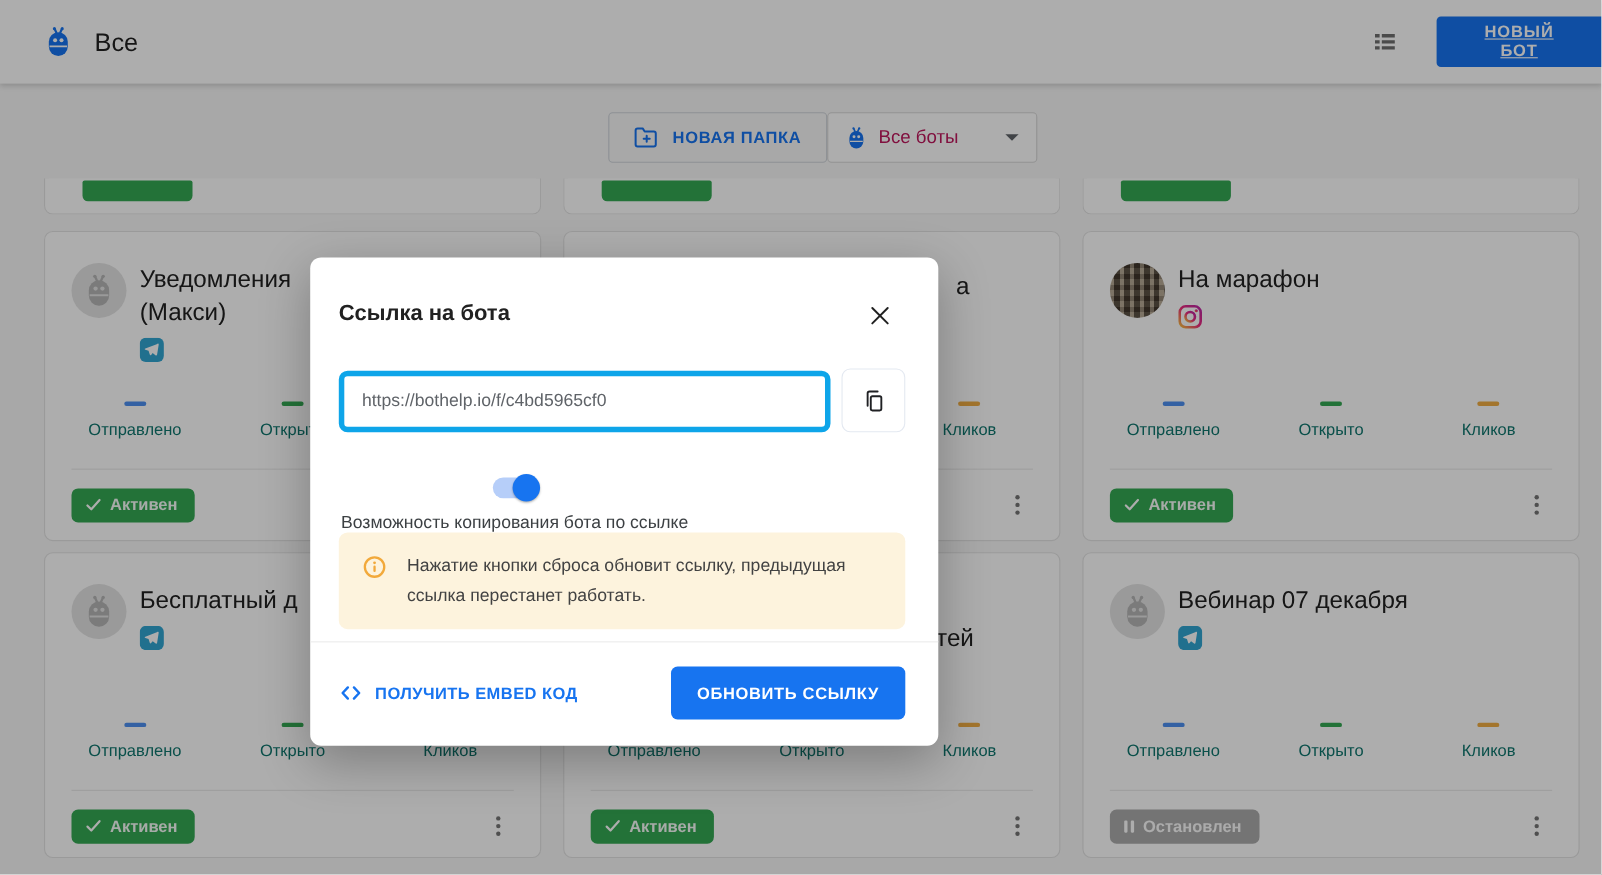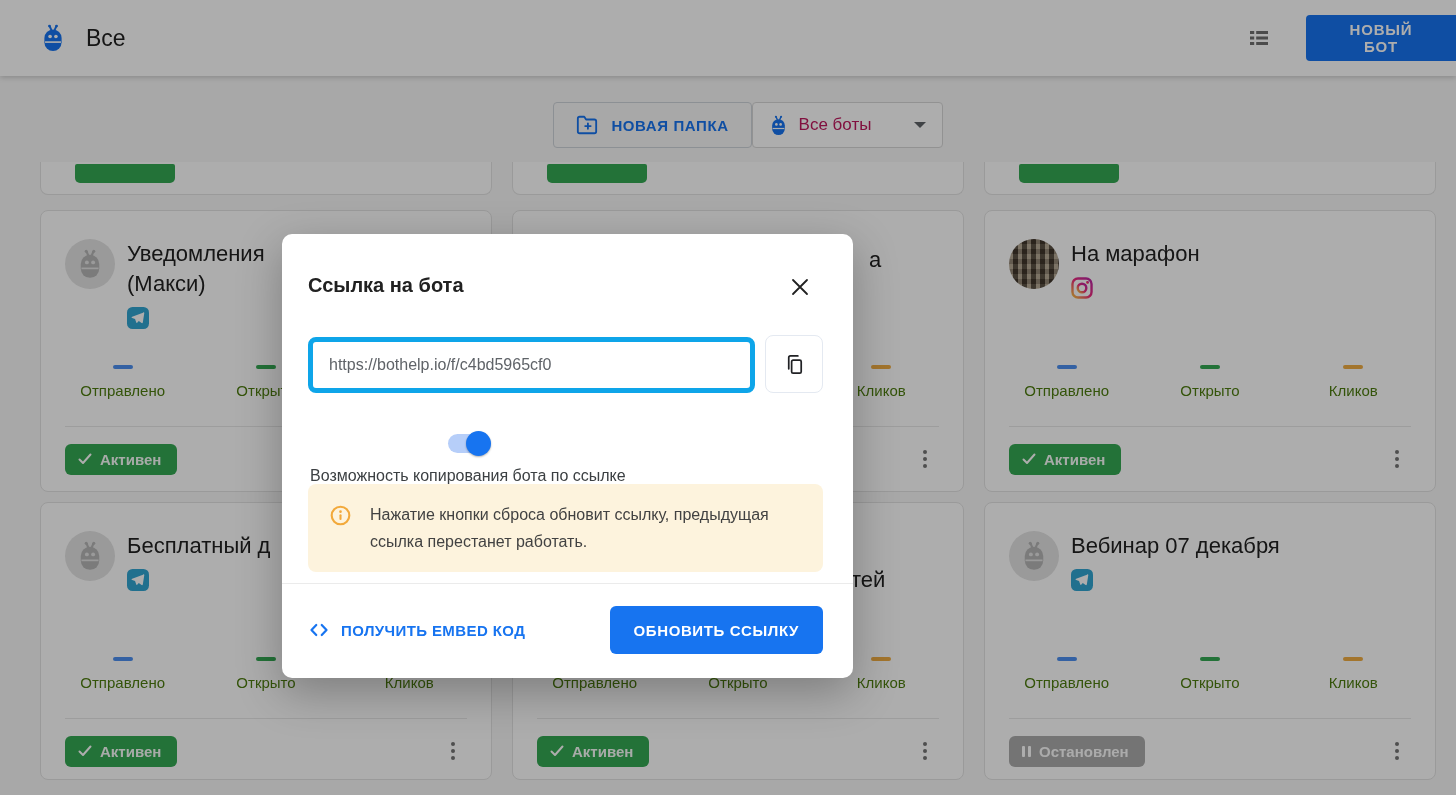--- a/index.html
+++ b/index.html
@@ -9,21 +9,21 @@
 
   
   .header { position:absolute; top:0; left:0; right:0; height:76px; background:#ffffff;
             display:flex; align-items:center; padding-left:40px; box-shadow:0 2px 5px rgba(0,0,0,.16); z-index:5; }
   .header-left { display:flex; align-items:center; gap:20px; }
   .page-title { font-size:23px; color:#212121; font-weight:400; }
   .header-right { margin-left:auto; display:flex; align-items:center; gap:34px; }
   .icon-btn { width:26px; height:26px; display:flex; align-items:center; justify-content:center; cursor:pointer; }
   .btn-primary { height:46px; background:#1774f0; color:#ffffff; border:none; border-radius:4px;
                  font-size:15px; font-weight:700; letter-spacing:0.8px; padding:0 27px; cursor:pointer;
-                 font-family:"Liberation Sans",sans-serif; }
+                 font-family:"Liberation Sans",sans-serif;text-decoration:underline; }
   .header .btn-primary { width:150px; border-radius:4px 0 0 4px; }
 
   
   .toolbar { position:absolute; top:102px; left:40px; right:0; display:flex; justify-content:center; align-items:flex-start; z-index:4; }
   .btn-outline { height:46px; display:flex; align-items:center; gap:13px; padding:0 22px;
                  background:transparent; border:1px solid #cfd4da; border-radius:4px; cursor:pointer;
                  color:#1774f0; font-size:15px; font-weight:700; letter-spacing:0.6px; font-family:"Liberation Sans",sans-serif; }
   .bots-filter { width:191px; height:46px; background:#ffffff; border:1px solid #d8d8d8; border-radius:4px;
                  display:flex; align-items:center; gap:11px; padding:0 16px; cursor:pointer; }
   .bots-filter .label { color:#be185d; font-size:17px; }
@@ -53,21 +53,21 @@
   .w-narrow { max-width:175px; }
   .platform { margin-top:8px; width:22px; height:22px; }
   .frag { position:absolute; font-size:22px; color:#212121; }
 
   .stats { position:absolute; top:154px; left:0; right:0; display:flex; padding:0 10px; }
   .stat { flex:1; display:flex; flex-direction:column; align-items:center; gap:13px; }
   .dash { width:20px; height:4px; border-radius:2px; }
   .dash-blue { background:#4d90f0; }
   .dash-green { background:#34a853; }
   .dash-orange { background:#f0ad43; }
-  .stat-label { font-size:15px; color:#4d7c0f; }
+  .stat-label { font-size:15px; color:#0f766e; }
 
   .card-divider { position:absolute; top:215px; left:24px; right:24px; border-top:1px solid #e8e8e8; }
   .card-footer { position:absolute; top:228px; left:24px; right:24px; height:40px; display:flex; align-items:center; }
   .badge { display:inline-flex; align-items:center; gap:8px; height:31px; padding:0 16px 0 13px;
            border-radius:6px; color:rgba(255,255,255,.96); font-size:15px; font-weight:700; }
   .badge-active { background:#34a853; }
   .badge-stopped { background:#acacac; }
   .pause { display:inline-flex; gap:3px; }
   .pause i { display:block; width:3px; height:11px; background:#ffffff; border-radius:1px; }
   .kebab { margin-left:auto; margin-right:8px; display:flex; flex-direction:column; gap:3px; padding:4px; cursor:pointer; }

